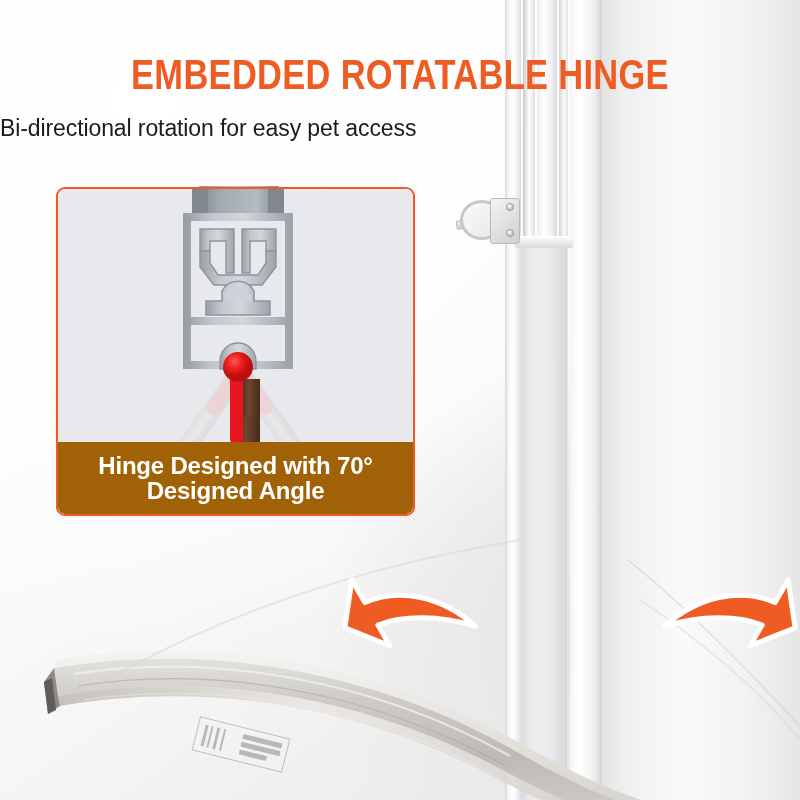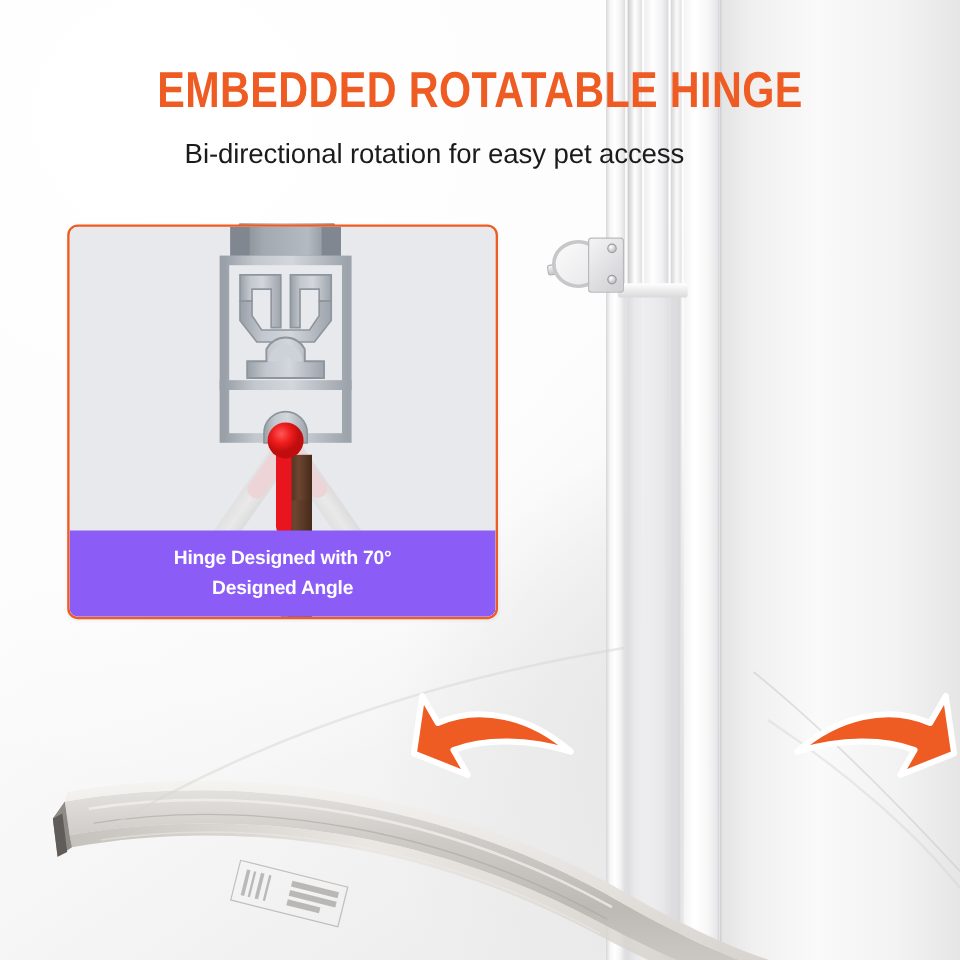--- a/index.html
+++ b/index.html
@@ -21,21 +21,21 @@
   
   .headline {
     position:absolute; left:0; top:52px; width:800px; text-align:center;
     font-size:42px; line-height:46px; font-weight:bold; letter-spacing:.4px;
     color:#ef5c23;
     transform:scaleX(.82); transform-origin:50% 50%;
     font-stretch:condensed;
     white-space:nowrap;
   }
   .subhead {
-    position:absolute; left:0; top:113px; width:724px; text-align:center;
+    position:absolute; left:0; top:113px; width:724px; text-align:left;
     font-size:23px; line-height:30px; font-weight:400; color:#1b1b1b;
     letter-spacing:-.1px; white-space:nowrap;
   }
 
   
   .photo { position:absolute; inset:0; }
 
   .door-slab {
     position:absolute; left:598px; top:-10px; width:210px; height:822px;
     background:linear-gradient(90deg,#e2e2e3 0%, #f0f0f1 14%, #fafafb 40%, #f2f2f3 72%, #e4e4e5 100%);
@@ -107,23 +107,23 @@
   .inset {
     position:absolute; left:56px; top:187px; width:359px; height:329px;
     border:2px solid #ef5c23; border-radius:9px;
     background:#e7e9ed;
     overflow:hidden;
     box-shadow:0 1px 3px rgba(0,0,0,.05);
   }
   .inset-stage { position:absolute; left:0; top:0; width:355px; height:325px; }
   .inset-caption {
     position:absolute; left:0; bottom:0; width:100%; height:72px;
-    background:#8b5cf6; color:#ffffff;
+    background:#a16207; color:#ffffff;
     display:flex; flex-direction:column; align-items:center; justify-content:center;
-    font-size:16px; line-height:25px; font-weight:bold; letter-spacing:-.2px;
+    font-size:24px; line-height:25px; font-weight:bold; letter-spacing:-.2px;
     text-align:center;
     border-radius:0 0 7px 7px;
   }
   
   .head-block {
     position:absolute; left:199px; top:186px; width:80px; height:22px;
     background:linear-gradient(90deg,#8f949b 0%, #a9aeb5 18%, #c2c7cd 46%, #aeb3ba 76%, #8a8f96 100%);
     border-radius:1px;
   }
 </style>

